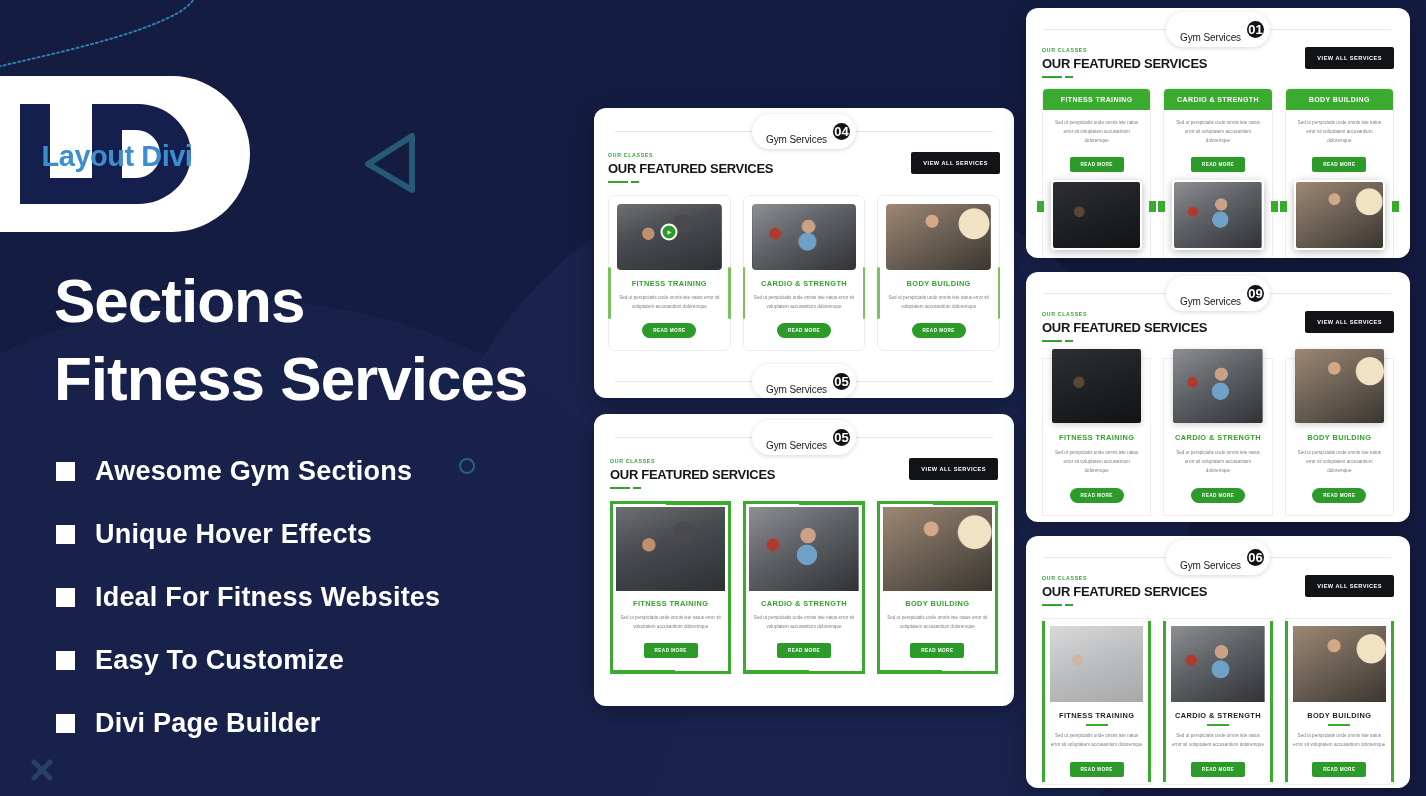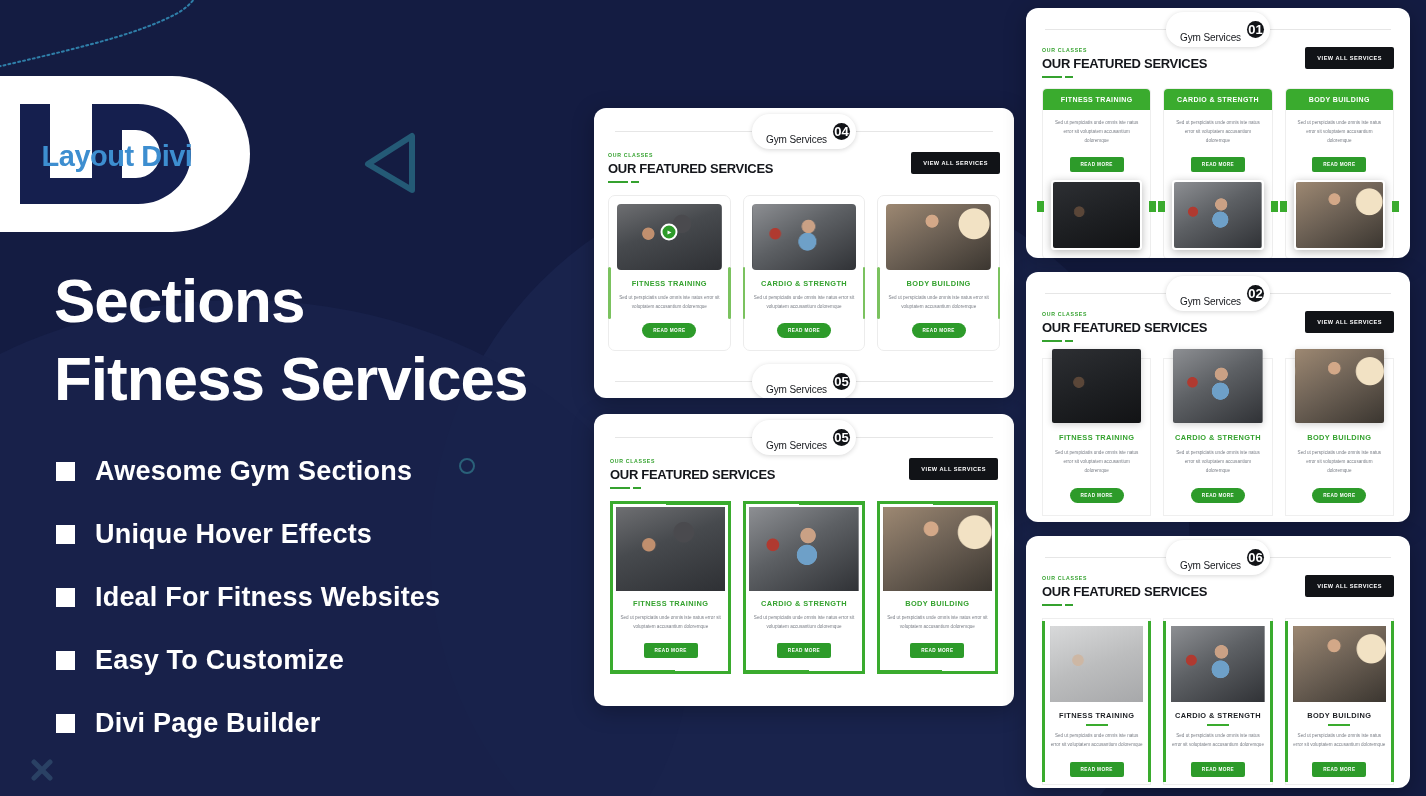--- a/index.html
+++ b/index.html
@@ -454,21 +454,21 @@
         </div>
       </div>
     </div>
   </div>
 
   <div class="mock m02">
     <div class="badge-row" style="height:28px;margin-top:7px;">
       <div class="badge-line"></div>
       <div class="badge">
         <span class="badge-text">Gym Services</span>
-        <span class="badge-num">02</span>
+        <span class="badge-num">09</span>
       </div>
     </div>
     <div style="padding:4px 16px 12px;">
       <div class="sec-head">
         <div>
           <div class="eyebrow">OUR CLASSES</div>
           <div class="sec-title">OUR FEATURED SERVICES</div>
           <div class="rule">
               <i></i>
               <i></i>

